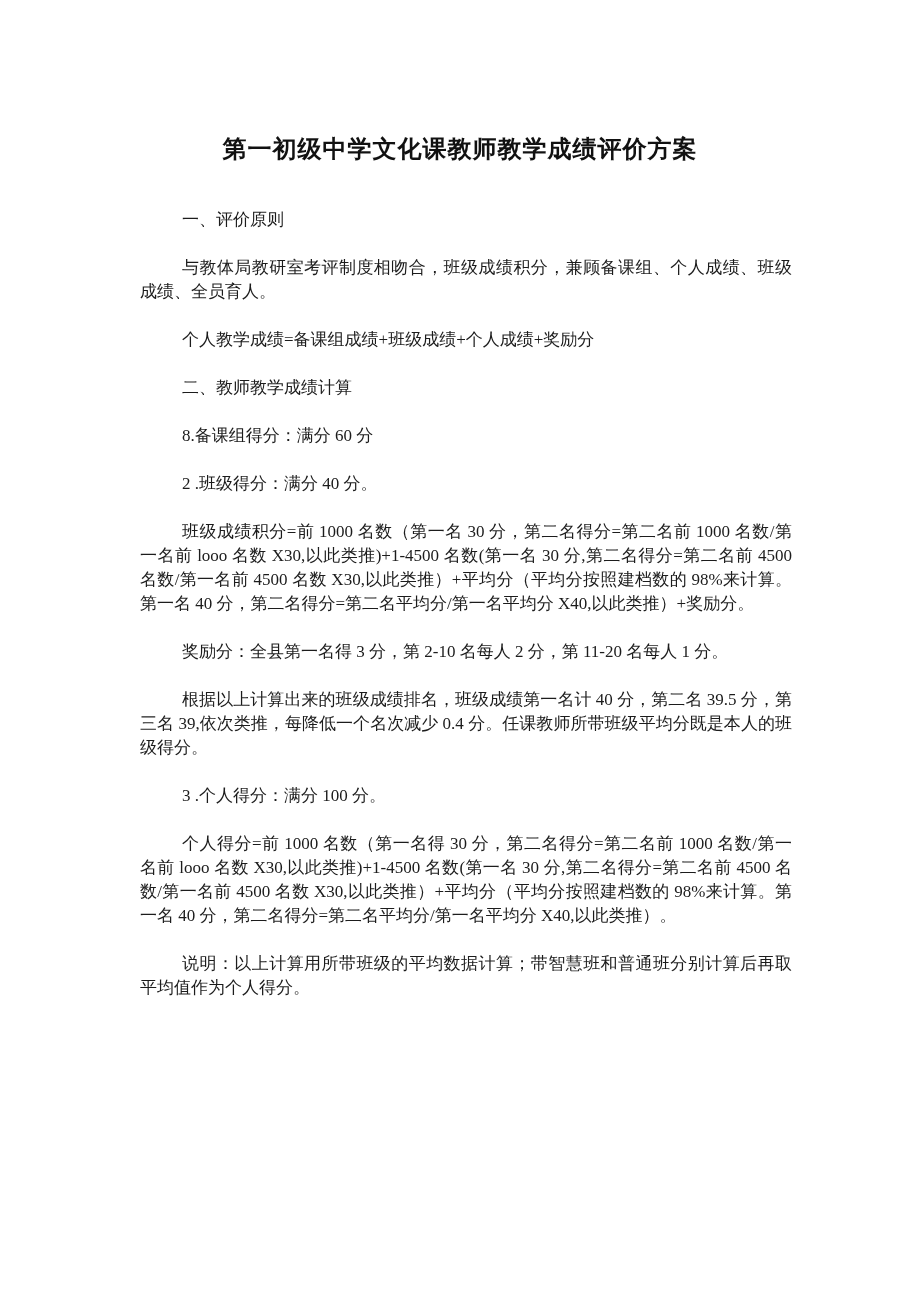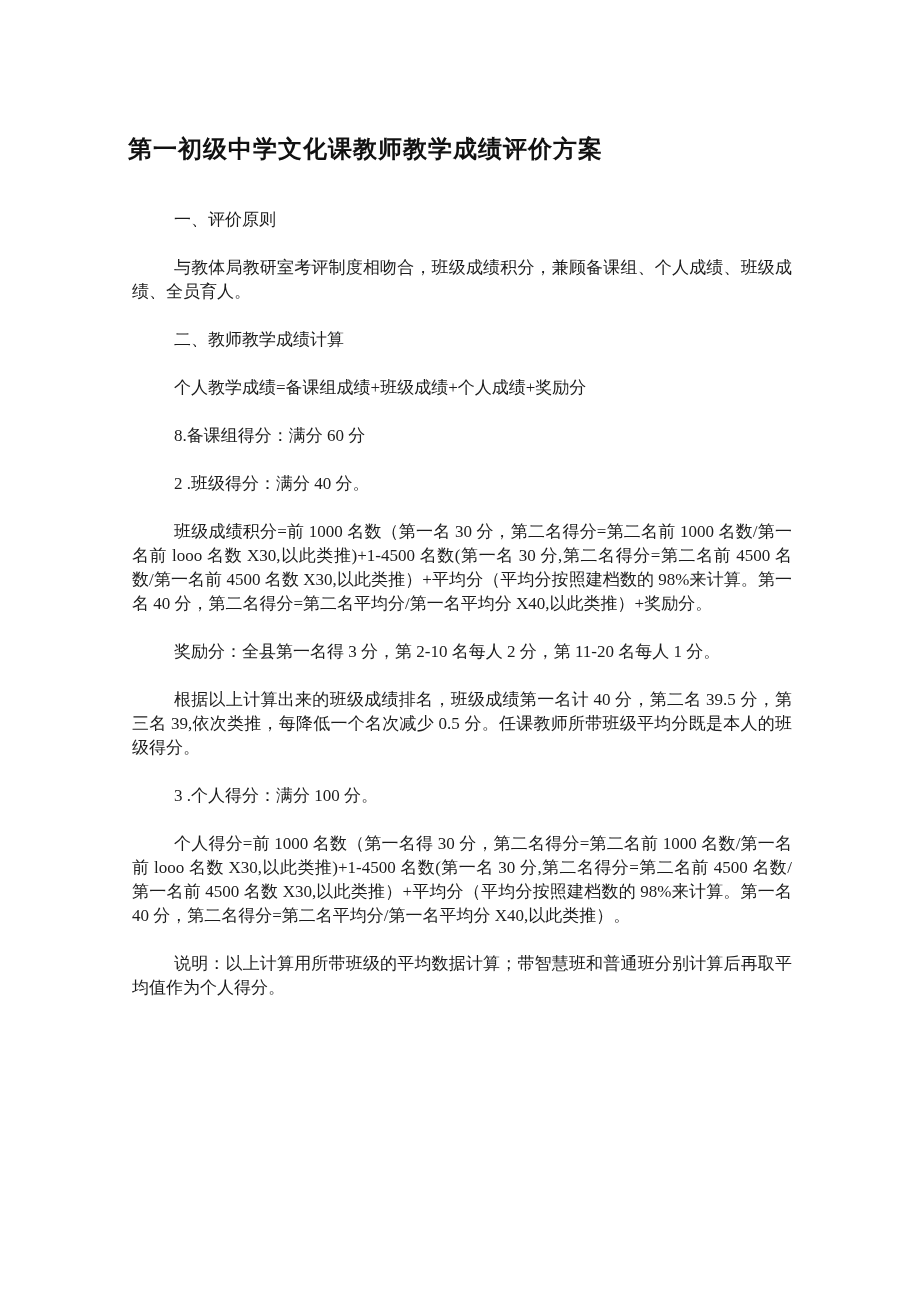--- a/index.html
+++ b/index.html
@@ -19,62 +19,62 @@
     height: 1301px;
     padding: 132px 128px 0 128px;
     background: #ffffff;
     color: #1c1c1c;
   }
   .doc-title {
     font-family: "Liberation Sans", "DejaVu Sans", sans-serif;
     font-size: 24px;
     font-weight: 700;
     line-height: 34px;
-    text-align: left;
+    text-align: center;
     letter-spacing: 1px;
     margin: 0 0 42px 0;
     color: #111111;
   }
   .para {
     font-size: 17px;
     line-height: 24px;
-    margin: 0 0 24px 4px;
+    margin: 0 0 24px 12px;
     text-indent: 42px;
     text-align: justify;
     word-break: break-all;
     color: #1c1c1c;
   }
 </style>
 </head>
 <body>
 
 <div class="doc-page">
 
   <h1 class="doc-title">第一初级中学文化课教师教学成绩评价方案</h1>
 
   <p class="para">一、评价原则</p>
 
   <p class="para">与教体局教研室考评制度相吻合，班级成绩积分，兼顾备课组、个人成绩、班级成绩、全员育人。</p>
 
 
+  <p class="para">个人教学成绩=备课组成绩+班级成绩+个人成绩+奖励分</p>
+
   <p class="para">二、教师教学成绩计算</p>
-
-  <p class="para">个人教学成绩=备课组成绩+班级成绩+个人成绩+奖励分</p>
 
   <p class="para">8.备课组得分：满分 60 分</p>
 
 
 
   <p class="para">2 .班级得分：满分 40 分。</p>
 
   <p class="para">班级成绩积分=前 1000 名数（第一名 30 分，第二名得分=第二名前 1000 名数/第一名前 looo 名数 X30,以此类推)+1-4500 名数(第一名 30 分,第二名得分=第二名前 4500 名数/第一名前 4500 名数 X30,以此类推）+平均分（平均分按照建档数的 98%来计算。第一名 40 分，第二名得分=第二名平均分/第一名平均分 X40,以此类推）+奖励分。</p>
 
   <p class="para">奖励分：全县第一名得 3 分，第 2-10 名每人 2 分，第 11-20 名每人 1 分。</p>
 
-  <p class="para">根据以上计算出来的班级成绩排名，班级成绩第一名计 40 分，第二名 39.5 分，第三名 39,依次类推，每降低一个名次减少 0.5 分。任课教师所带班级平均分既是本人的班级得分。</p>
+  <p class="para">根据以上计算出来的班级成绩排名，班级成绩第一名计 40 分，第二名 39.5 分，第三名 39,依次类推，每降低一个名次减少 0.4 分。任课教师所带班级平均分既是本人的班级得分。</p>
 
   <p class="para">3 .个人得分：满分 100 分。</p>
 
   <p class="para">个人得分=前 1000 名数（第一名得 30 分，第二名得分=第二名前 1000 名数/第一名前 looo 名数 X30,以此类推)+1-4500 名数(第一名 30 分,第二名得分=第二名前 4500 名数/第一名前 4500 名数 X30,以此类推）+平均分（平均分按照建档数的 98%来计算。第一名 40 分，第二名得分=第二名平均分/第一名平均分 X40,以此类推）。</p>
 
   <p class="para">说明：以上计算用所带班级的平均数据计算；带智慧班和普通班分别计算后再取平均值作为个人得分。</p>
 
 </div>
 
 </body></html>

